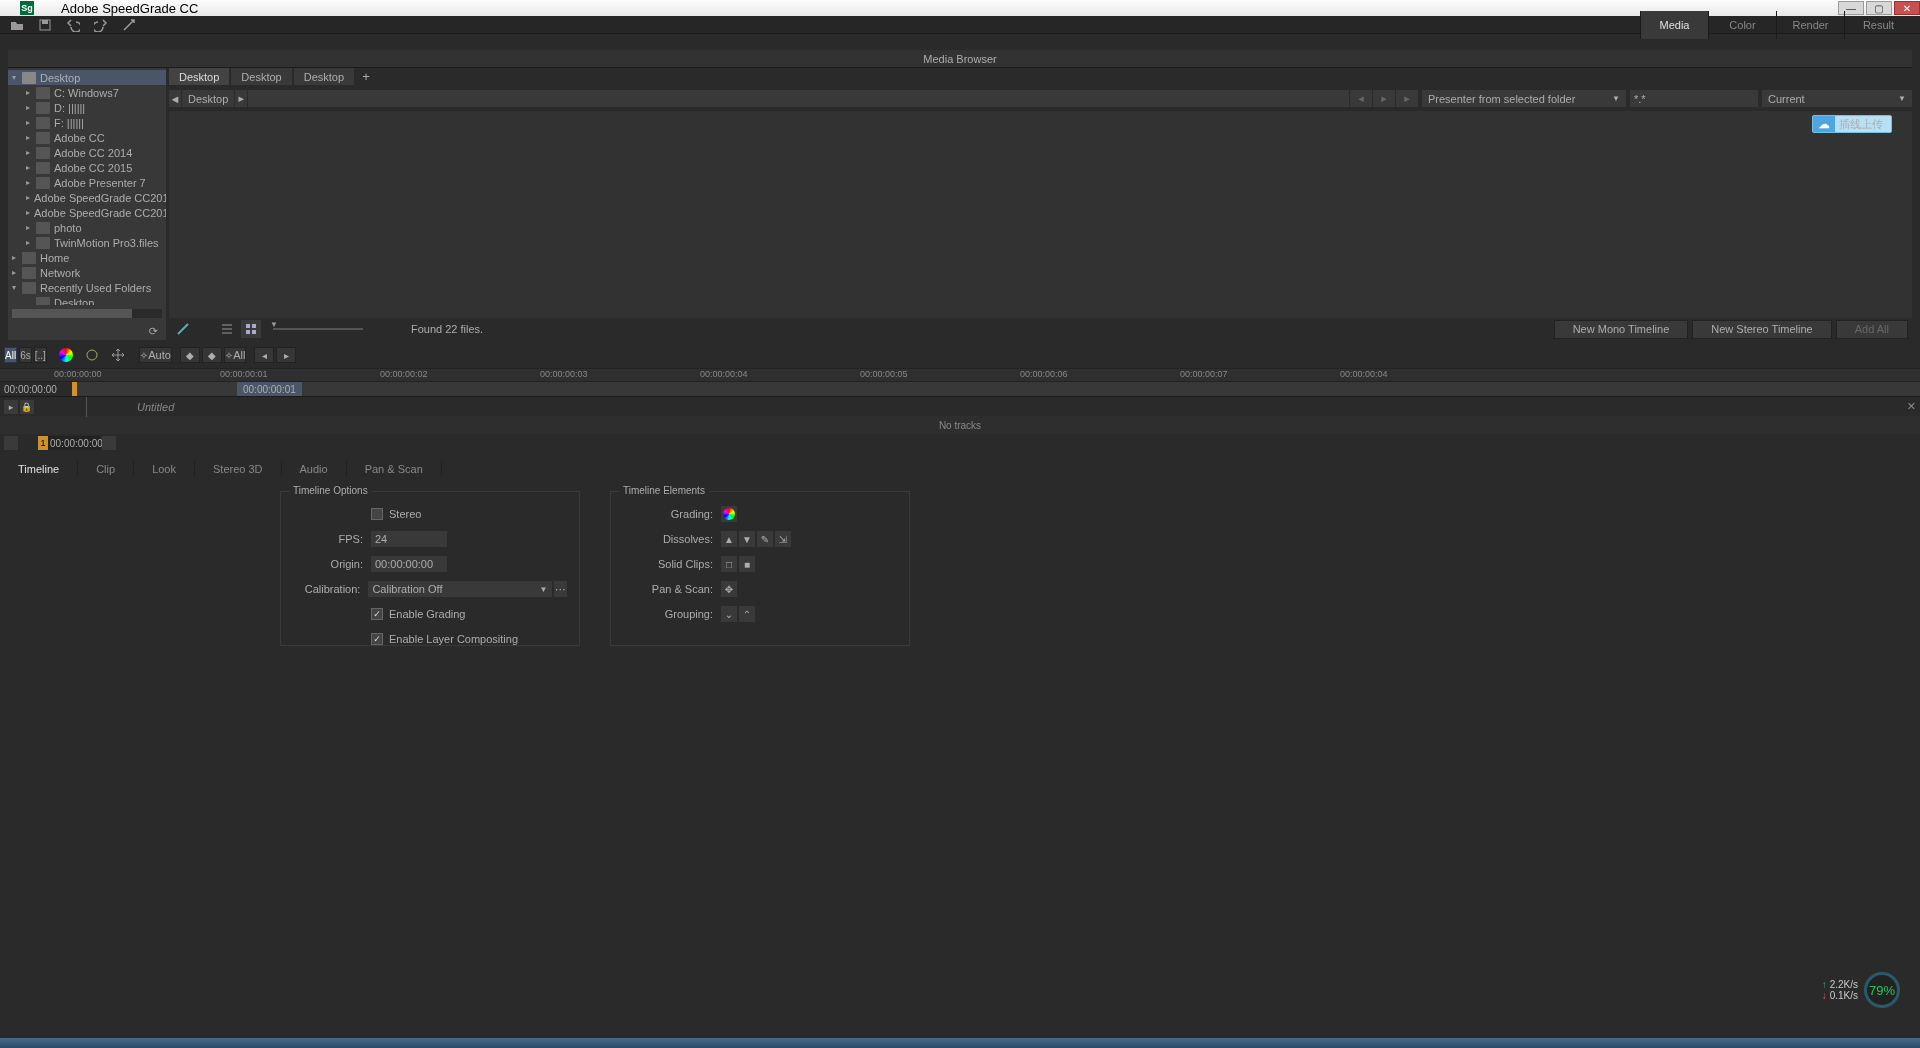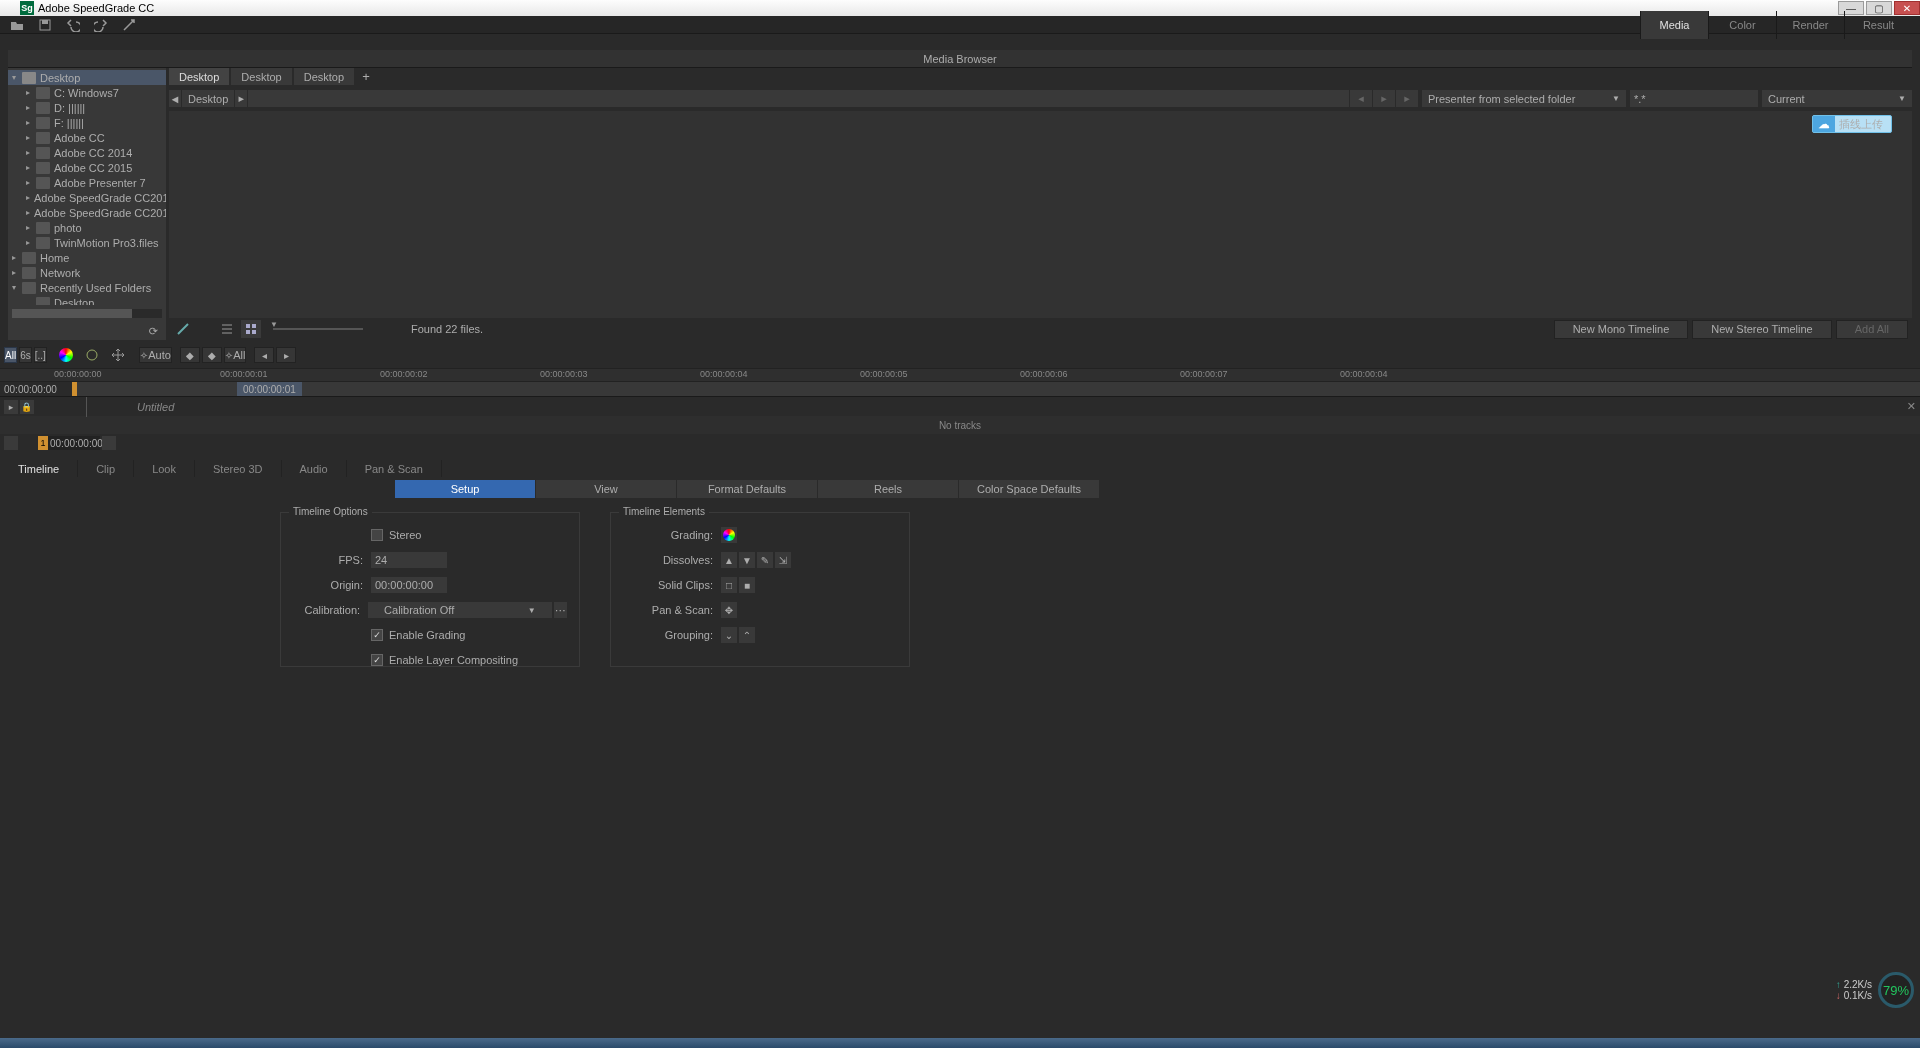--- a/index.html
+++ b/index.html
@@ -1,20 +1,20 @@
 <!DOCTYPE html>
 <html><head>
 <meta charset="utf-8">
 <style>
 * { margin:0; padding:0; box-sizing:border-box; font-family:"Segoe UI",Tahoma,sans-serif; font-size:11px; color:#adadad; user-select:none; }
 body { background:#2a2a2a; overflow:hidden; width:1920px; height:1048px; position:relative; }
 
 .titlebar { height:16px; background:linear-gradient(#fdfdfd,#e8e8e8); display:flex; align-items:center; padding-left:20px; }
 .titlebar .appicon { width:14px; height:14px; background:#006b3d; color:#fff; font-size:9px; font-weight:bold; display:flex; align-items:center; justify-content:center; margin-right:4px; }
-.titlebar .title { color:#000; font-size:11px; }
+.titlebar .title { color:#000; font-size:13px;margin-left:23px; }
 .titlebar .winbtns { margin-left:auto; display:flex; }
 .titlebar .winbtn { width:26px; height:14px; background:#d8d8d8; border:1px solid #9a9a9a; margin-left:2px; display:flex; align-items:center; justify-content:center; font-size:10px; color:#333; }
 .titlebar .winbtn.close { background:#c75050; color:#fff; border-color:#a03030; }
 
 .header { height:18px; background:#262626; display:flex; align-items:center; padding:0 8px; border-bottom:1px solid #1a1a1a; }
 .header .tool { width:18px; height:18px; margin-right:10px; color:#999; display:flex; align-items:center; justify-content:center; cursor:pointer; }
 .header .maintabs { margin-left:auto; display:flex; }
 .header .maintab { width:68px; height:28px; display:flex; align-items:center; justify-content:center; color:#888; border-left:1px solid #1a1a1a; cursor:pointer; }
 .header .maintab.active { background:#393939; color:#e0e0e0; }
 
@@ -92,29 +92,29 @@
 .sgroup .glabel { position:absolute; top:-7px; left:8px; background:#2a2a2a; padding:0 4px; color:#adadad; font-size:10px; }
 .sgroup .row { display:flex; align-items:center; height:22px; margin-top:3px; }
 .sgroup .rlabel { width:70px; text-align:right; margin-right:8px; color:#adadad; }
 .sg1 { width:300px; height:155px; }
 .sg2 { width:300px; height:155px; }
 .sg2 .rlabel { width:90px; }
 .sg3 { width:300px; height:155px; }
 .check { width:12px; height:12px; background:#444; border:1px solid #666; margin-right:6px; display:flex; align-items:center; justify-content:center; font-size:9px; color:#ddd; cursor:pointer; }
 .check.checked::after { content:"✓"; }
 .sinput { width:76px; height:16px; background:#393939; padding:0 4px; display:flex; align-items:center; }
-.sdd { width:190px; height:16px; background:#393939; padding:0 16px; display:flex; align-items:center; justify-content:space-between; cursor:pointer; }
+.sdd { width:190px; height:16px; background:#393939; padding:0 4px; display:flex; align-items:center; justify-content:space-between; cursor:pointer; }
 .sdd .carrow { font-size:8px; }
 .ddextra { width:14px; height:16px; background:#393939; margin-left:2px; display:flex; align-items:center; justify-content:center; }
 .ibtn { width:16px; height:16px; background:#393939; margin-right:2px; display:flex; align-items:center; justify-content:center; cursor:pointer; font-size:10px; }
 .ibtn .cwheel2 { width:12px; height:12px; border-radius:50%; background:conic-gradient(#f00,#ff0,#0f0,#0ff,#00f,#f0f,#f00); }
 .bbtn { width:155px; height:18px; background:#393939; display:flex; align-items:center; justify-content:center; margin-bottom:4px; cursor:pointer; }
 .bbtn.disabled { color:#666; }
 
-.netwidget { position:absolute; right:6px; bottom:40px; display:flex; align-items:center; gap:6px; }
+.netwidget { position:absolute; right:20px; bottom:40px; display:flex; align-items:center; gap:6px; }
 .netwidget .stats { text-align:right; }
 .netwidget .stats div { font-size:10px; color:#ccc; }
 .netwidget .up::before { content:"↑ "; color:#3a9; }
 .netwidget .down::before { content:"↓ "; color:#c66; }
 .netwidget .ring { width:36px; height:36px; border-radius:50%; border:3px solid #2a5a6a; display:flex; align-items:center; justify-content:center; font-size:13px; color:#22c55e; background:#222; }
 
 .taskbar { position:absolute; bottom:0; left:0; right:0; height:10px; background:linear-gradient(#4a6a8a,#2a4a6a); }
 svg { display:block; }
 </style>
 </head>
@@ -387,27 +387,20 @@
   </div>
 
   <div class="btabs" id="btabs">
       <div class="btab active">Timeline</div>
       <div class="btab">Clip</div>
       <div class="btab">Look</div>
       <div class="btab">Stereo 3D</div>
       <div class="btab">Audio</div>
       <div class="btab">Pan &amp; Scan</div>
     </div>
-  <div class="subtabs" id="subtabs">
-      <div class="subtab active">Setup</div>
-      <div class="subtab">View</div>
-      <div class="subtab">Format Defaults</div>
-      <div class="subtab">Reels</div>
-      <div class="subtab">Color Space Defaults</div>
-    </div>
 
   <div class="settings">
 
     <div class="sgroup sg1">
       <div class="glabel">Timeline Options</div>
       <div class="row">
           <div class="rlabel"></div>
           <div class="check"></div>
           <span>Stereo</span>
         </div>

